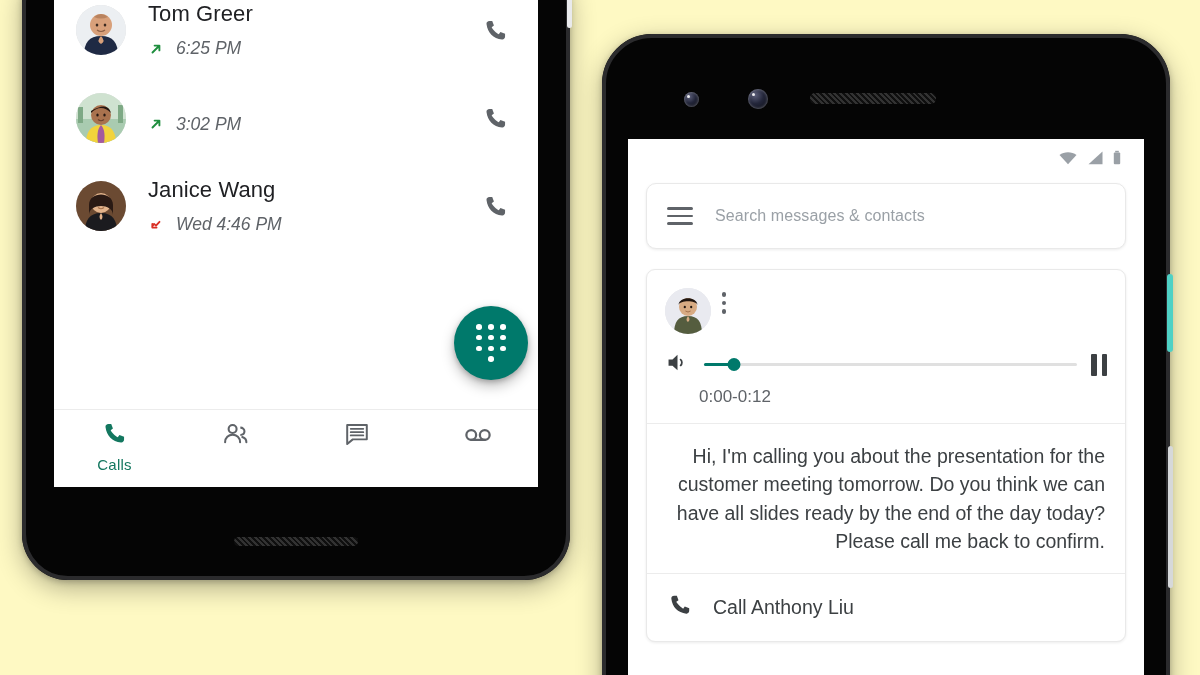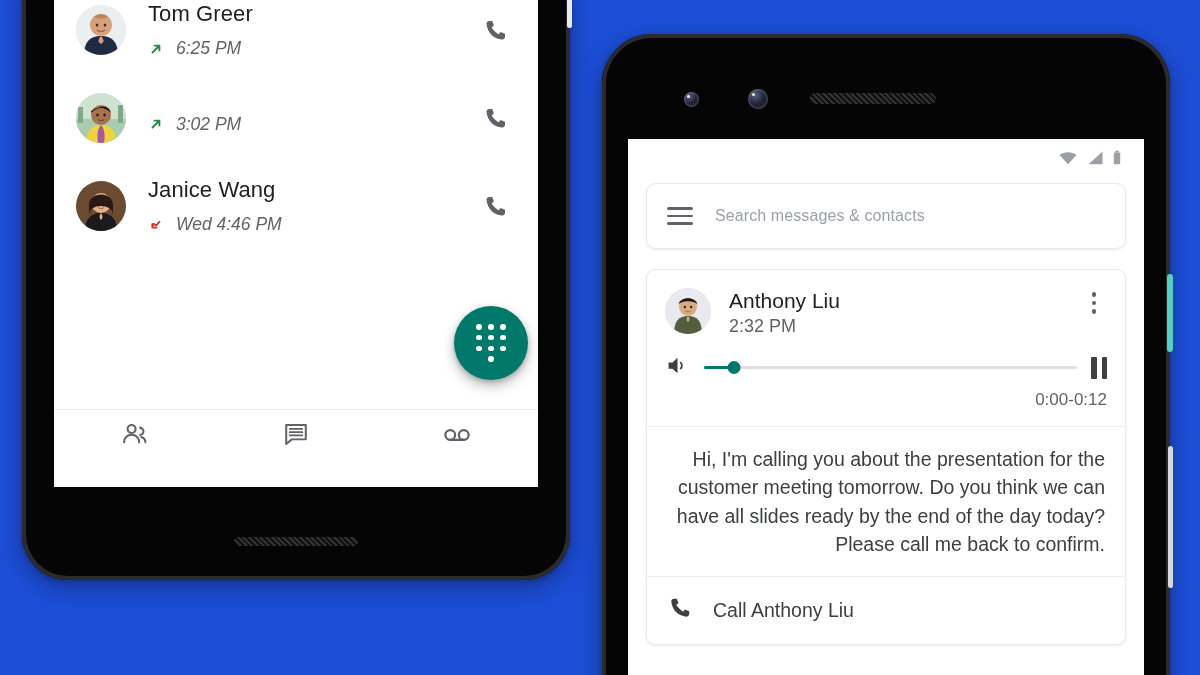--- a/index.html
+++ b/index.html
@@ -2,21 +2,21 @@
 <html><head>
 <meta charset="utf-8">
 <style>
   * { box-sizing: border-box; margin: 0; padding: 0; }
   html, body {
     width: 1200px; height: 675px;
     background: #f5f6f7;
     font-family: "Liberation Sans", sans-serif;
     overflow: hidden;
   }
-  .stage { position: relative; width: 1200px; height: 675px; background: #1d4ed8; }
+  .stage { position: relative; width: 1200px; height: 675px; background: #fef9c3; }
 
   
   .phone-body {
     position: absolute;
     background: #000;
     box-shadow: 0 8px 26px rgba(0,0,0,.30), 0 2px 6px rgba(0,0,0,.22);
   }
   .phone-rim {
     position: absolute; inset: 0;
     border: 4px solid #2b2b2d;
@@ -135,21 +135,21 @@
   .track-wrap { flex: 1 1 auto; position: relative; height: 16px; display: flex; align-items: center; }
   .track-bg { position: absolute; left: 0; right: 0; height: 3px; background: #e0e0e0; border-radius: 2px; }
   .track-fill { position: absolute; left: 0; height: 3px; background: #00796b; border-radius: 2px; }
   .track-thumb {
     position: absolute; width: 13px; height: 13px; border-radius: 50%;
     background: #00796b; transform: translateX(-50%);
   }
   .pause-btn { flex: 0 0 auto; display: flex; gap: 5px; }
   .pause-btn i { display: block; width: 5.5px; height: 22px; background: #3c4043; border-radius: 1px; }
   .vm-times {
-    display: flex; justify-content: flex-end;
+    display: flex; justify-content: flex-start;
     padding: 4px 18px 16px 52px; font-size: 17px; color: #5f6368;
   }
   .vm-divider { height: 1px; background: #ececec; }
   .vm-transcript {
     padding: 18px 20px 18px 20px;
     font-size: 19.5px; line-height: 1.45; color: #3c4043; text-align: right;
   }
   .vm-action {
     display: flex; align-items: center; gap: 20px;
     padding: 18px 20px; font-size: 19.5px; color: #3c4043;
@@ -278,20 +278,28 @@
           <i style="left:0;   top:21.6px;"></i>
             <i style="left:12.2px; top:21.6px;"></i>
             <i style="left:24.4px; top:21.6px;"></i>
           <i style="left:12.2px; top:32.4px;"></i>
         </span>
       </div>
 
       <div class="bottom-nav">
         <div class="nav-item">
           <span>
+            <svg viewBox="0 0 24 24" width="27" height="27">
+                <path d="M6.6 3.5 L9.1 3.5 L10.6 7.6 L8.6 9.1 C9.6 11.2 12.8 14.4 14.9 15.4 L16.4 13.4 L20.5 14.9 L20.5 17.4 C20.5 19 19.3 20.2 17.8 20 C9.9 19 5 14.1 4 6.2 C3.8 4.7 5 3.5 6.6 3.5z" fill="#13775f"></path>
+              </svg>
+          </span>
+          <span class="nav-label">Calls</span>
+        </div>
+        <div class="nav-item">
+          <span>
             <svg viewBox="0 0 24 24" width="29" height="29" fill="none" stroke="#5f6368" stroke-width="1.7">
               <circle cx="9.6" cy="7.4" r="3.3"></circle>
               <path d="M3.4 18.4 C3.4 14.6 6.2 12.2 9.6 12.2 C13 12.2 15.8 14.6 15.8 18.4" stroke-linecap="round"></path>
               <path d="M16 6.3 C18 6.3 19.4 7.7 19.4 9.4 C19.4 11.1 18 12.4 16 12.4"></path>
               <path d="M17.6 14.1 C19.8 14.8 21 16.3 21 18.4" stroke-linecap="round"></path>
             </svg>
           </span>
         </div>
         <div class="nav-item">
           <span>
@@ -366,24 +374,20 @@
               <rect width="46" height="46" fill="#e9eaf0"></rect>
               <circle cx="23" cy="19" r="9" fill="#d8ab83"></circle>
               <path d="M13.5 17 C14 8 32 8 32.5 17 C31 12 15 12 13.5 17z" fill="#20150f"></path>
               <ellipse cx="19.8" cy="19" rx="1.1" ry="1.3" fill="#20150f"></ellipse>
               <ellipse cx="26.2" cy="19" rx="1.1" ry="1.3" fill="#20150f"></ellipse>
               <path d="M20.4 23 q2.6 2 5.2 0" stroke="#a3714c" stroke-width="1" fill="none"></path>
               <path d="M23 28 C13 28 9 34 9 46 L37 46 C37 34 33 28 23 28z" fill="#555d3f"></path>
               <path d="M23 28 q-3 4 0 6 q3 -2.5 0 -6z" fill="#d8ab83"></path>
             </svg>
           </div>
-          <div class="vm-head-text">
-            <div class="vm-name">Anthony Liu</div>
-            <div class="vm-time">2:32 PM</div>
-          </div>
           <span class="kebab">
               <i></i>
               <i></i>
               <i></i>
             </span>
         </div>
 
         <div class="vm-player">
           <span>
             <svg viewBox="0 0 24 24" width="25" height="25">

